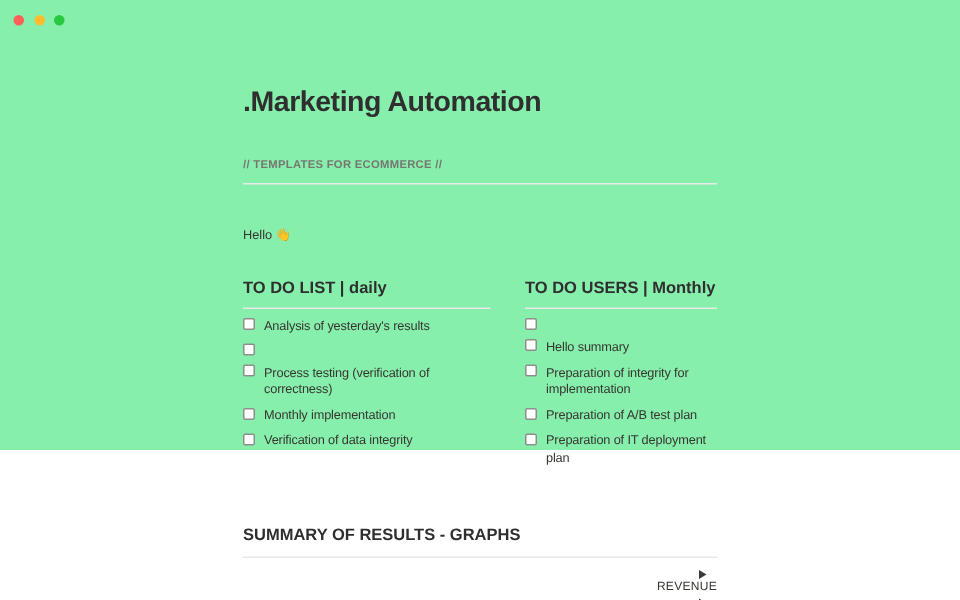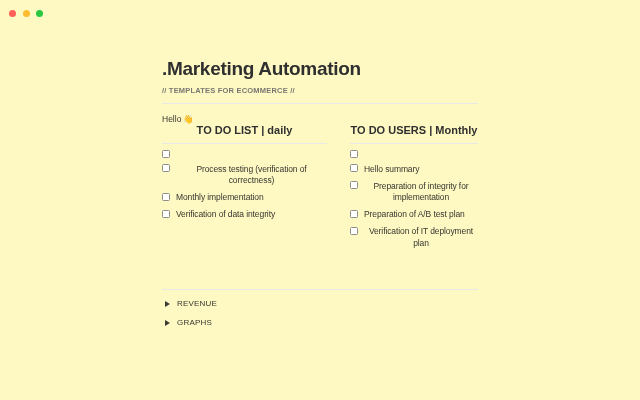--- a/index.html
+++ b/index.html
@@ -3,62 +3,62 @@
 <meta charset="utf-8">
 <style>
   * { margin: 0; padding: 0; box-sizing: border-box; }
   html, body {
     width: 640px; height: 400px;
     background: #ffffff;
     overflow: hidden;
     font-family: "Liberation Sans", sans-serif;
     color: #37352f;
   }
-  .window { position: relative; width: 640px; height: 400px; background: #fef9c3; }
+  .window { position: relative; width: 640px; height: 300px; background: #86efac; }
 
   
   .traffic-lights { position: absolute; top: 10px; left: 9px; display: flex; gap: 6.5px; }
   .tl-dot { width: 7px; height: 7px; border-radius: 50%; }
 
   
   .content {
     position: absolute;
     left: 162px; top: 58px;
     width: 316px;
   }
 
   .page-title {
     font-size: 19px;
     font-weight: 700;
     letter-spacing: -0.3px;
     line-height: 1.2;
     color: #2f2f2f;
   }
   .page-subtitle {
-    margin-top: 5px;
+    margin-top: 24px;
     font-size: 7.5px;
     font-weight: 700;
     letter-spacing: 0.2px;
     color: #787671;
   }
   .divider {
     border: none;
     border-top: 1px solid #e9e9e7;
     height: 0;
     margin-top: 8px;
   }
   .greeting {
-    margin-top: 10px;
+    margin-top: 28px;
     font-size: 8.5px;
     color: #37352f;
   }
 
   .columns {
+    margin-top: 25px;
     display: flex;
-    text-align: center;
   }
   .col-left  { width: 165px; }
   .col-gap   { width: 23px; }
   .col-right { width: 128px; }
 
   .section-title {
     font-size: 11px;
     font-weight: 700;
     color: #2f2f2f;
     line-height: 1.2;
@@ -84,24 +84,25 @@
   .todo-label {
     font-size: 8.5px;
     letter-spacing: -0.1px;
     line-height: 11.5px;
     color: #37352f;
   }
 
   .summary { margin-top: 40px; }
   .toggle-row {
     display: flex;
-    align-items: center;
+    align-items: flex-end;
     margin-top: 8px;
     height: 11px;
     cursor: pointer;
+    flex-direction: column;
   }
   .toggle-triangle {
     flex: 0 0 auto;
     width: 0; height: 0;
     border-top: 3.5px solid transparent;
     border-bottom: 3.5px solid transparent;
     border-left: 5px solid #3b3a36;
     margin-left: 3px;
     margin-right: 7px;
   }
@@ -129,20 +130,24 @@
     <h1 class="page-title">.Marketing Automation</h1>
     <div class="page-subtitle">// TEMPLATES FOR ECOMMERCE //</div>
     <hr class="divider">
     <div class="greeting">Hello 👋</div>
 
     <div class="columns">
       <div class="col col-left">
         <h2 class="section-title">TO DO LIST | daily</h2>
         <hr class="divider">
         <ul>
+  <li class="todo-item">
+    <span class="checkbox"></span>
+    <span class="todo-label">Analysis of yesterday's results</span>
+  </li>
 
   <li class="todo-item">
     <span class="checkbox"></span>
   </li>
 
   <li class="todo-item">
     <span class="checkbox"></span>
     <span class="todo-label">Process testing (verification of correctness)</span>
   </li>
 
@@ -177,27 +182,28 @@
     <span class="todo-label">Preparation of integrity for implementation</span>
   </li>
 
   <li class="todo-item">
     <span class="checkbox"></span>
     <span class="todo-label">Preparation of A/B test plan</span>
   </li>
 
   <li class="todo-item">
     <span class="checkbox"></span>
-    <span class="todo-label">Verification of IT deployment plan</span>
+    <span class="todo-label">Preparation of IT deployment plan</span>
   </li>
 </ul>
       </div>
     </div>
 
     <div class="summary">
+      <h2 class="section-title">SUMMARY OF RESULTS - GRAPHS</h2>
       <hr class="divider">
       <ul>
   <li class="toggle-row">
     <span class="toggle-triangle"></span>
     <span class="toggle-label">REVENUE</span>
   </li>
 
   <li class="toggle-row">
     <span class="toggle-triangle"></span>
     <span class="toggle-label">GRAPHS</span>

